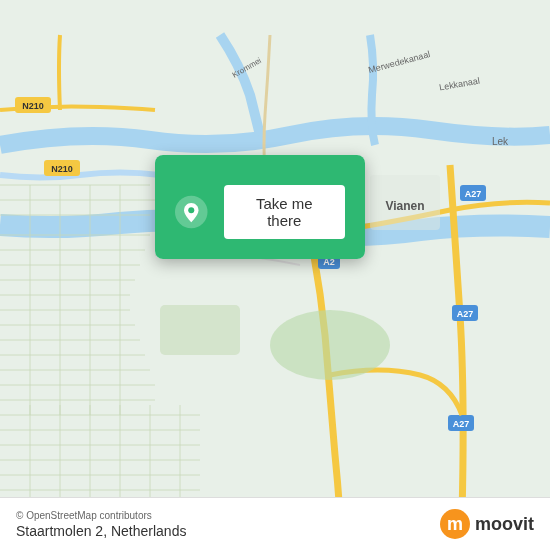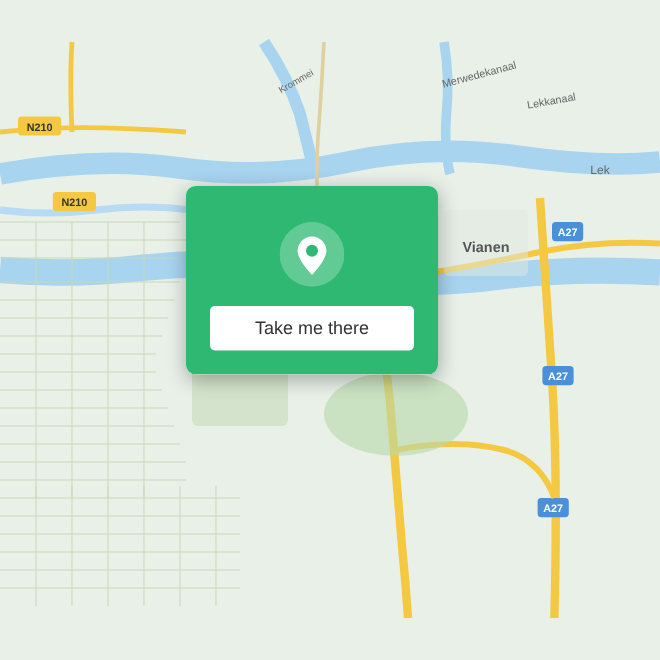--- a/index.html
+++ b/index.html
@@ -39,21 +39,20 @@
       flex-direction: column;
       align-items: center;
       overflow: hidden;
     }
 
     #card-green-area {
       background-color: #2eb872;
       width: 100%;
       padding: 30px 20px 20px 20px;
       display: flex;
-      flex-direction: column;
       align-items: center;
       gap: 16px;
     }
 
     #location-pin {
       width: 54px;
       height: 54px;
     }
 
     #take-me-there-btn {
@@ -226,13 +225,27 @@
       <svg id="location-pin" viewBox="0 0 54 54" xmlns="http://www.w3.org/2000/svg">
         <circle cx="27" cy="27" r="27" fill="rgba(255,255,255,0.25)"></circle>
         <path d="M27 12 C20 12 15 18 15 24 C15 32 27 44 27 44 C27 44 39 32 39 24 C39 18 34 12 27 12 Z" fill="white"></path>
         <circle cx="27" cy="24" r="5" fill="#2eb872"></circle>
       </svg>
 
       <button id="take-me-there-btn">Take me there</button>
     </div>
   </div>
 
+  <div id="bottom-bar">
+    <div id="bottom-left">
+      <span id="copyright-text">© OpenStreetMap contributors</span>
+      <span id="location-name">Staartmolen 2, Netherlands</span>
+    </div>
+    <div id="moovit-logo">
+
+      <svg id="moovit-icon" viewBox="0 0 32 32" xmlns="http://www.w3.org/2000/svg">
+        <circle cx="16" cy="16" r="15" fill="#f7941d"></circle>
+        <text x="16" y="22" text-anchor="middle" font-size="18" font-weight="bold" fill="white">m</text>
+      </svg>
+      <span id="moovit-text">moovit</span>
+    </div>
+  </div>
 </div>
 
 </body></html>

